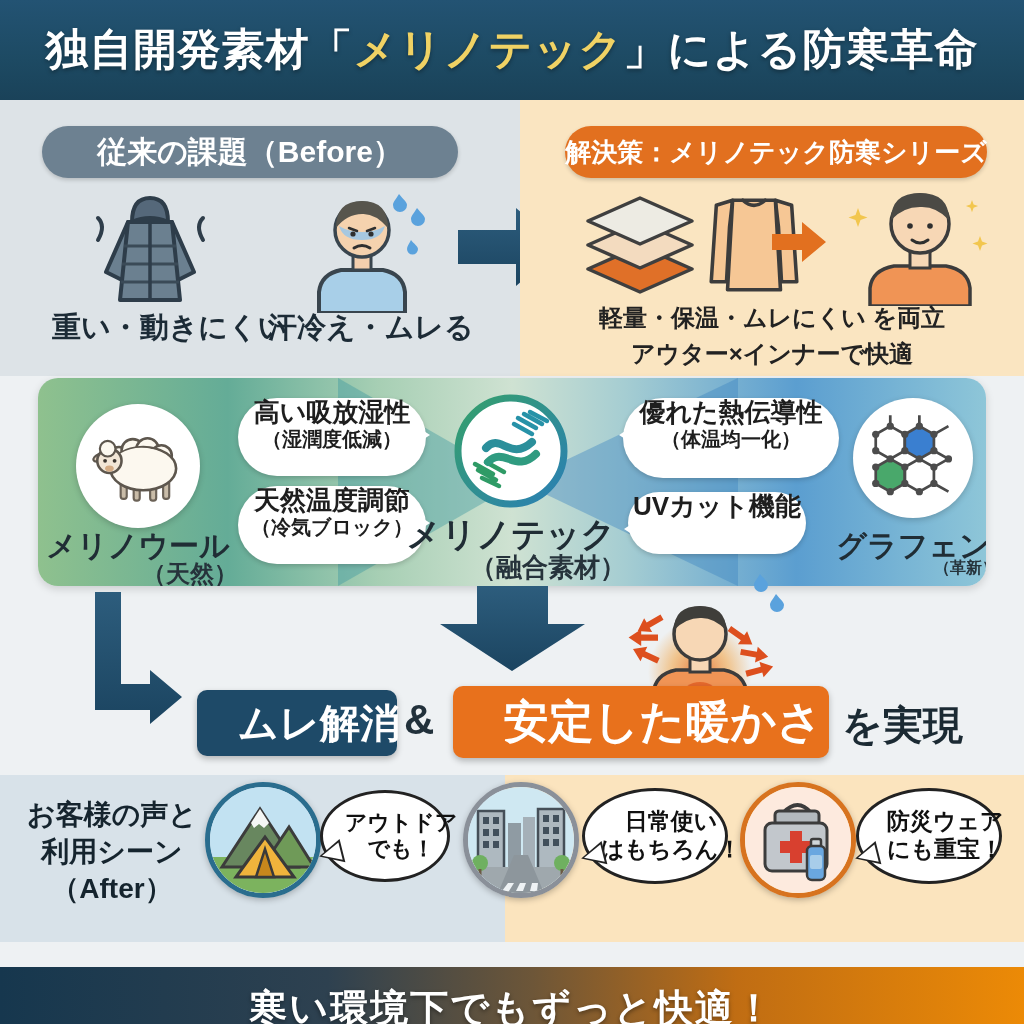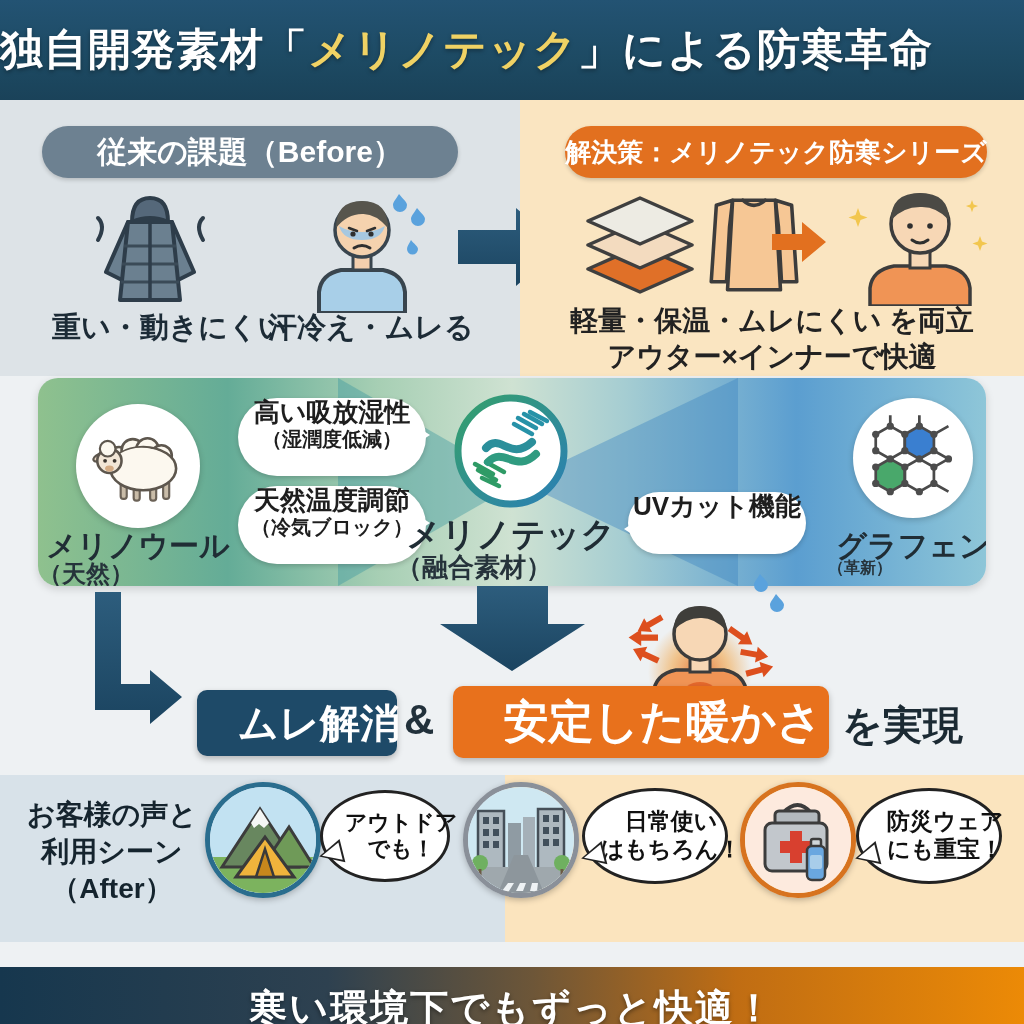--- a/index.html
+++ b/index.html
@@ -2,49 +2,49 @@
 <html><head>
 <meta charset="utf-8">
 <style>
   * { margin:0; padding:0; box-sizing:border-box; }
   body { font-family:"Liberation Sans","DejaVu Sans",sans-serif; background:#fff; }
   .stage { position:relative; width:1024px; height:1024px; overflow:hidden; background:#eef1f3; }
 
   
   .header { position:absolute; left:0; top:0; width:1024px; height:100px;
     background:linear-gradient(180deg,#235373 0%,#1d4a63 60%,#1a4259 100%);
-    display:flex; align-items:center; justify-content:flex-start; }
+    display:flex; align-items:center; justify-content:center; }
   .header h1 { color:#fff; font-size:43px; font-weight:800; letter-spacing:1px;
     text-shadow:0 2px 4px rgba(0,0,0,.35); white-space:nowrap; }
   .header .hl { color:#f0d264; }
 
   
   .panel-before { position:absolute; left:0; top:100px; width:520px; height:276px; background:#dde3e7; }
   .panel-after  { position:absolute; left:520px; top:100px; width:504px; height:276px; background:#fae5c1;padding-left:10px; }
   .pill { position:absolute; height:52px; border-radius:27px; display:flex; align-items:center;
     justify-content:center; color:#fff; font-weight:800; box-shadow:0 2px 4px rgba(0,0,0,.18); white-space:nowrap; }
   .pill-before { left:42px; top:26px; width:416px; background:#6d8191; font-size:30px; }
   .pill-solution { left:45px; top:26px; width:422px; background:#e2701f; font-size:26px; }
   .top-label { position:absolute; font-weight:800; color:#1c2b36; font-size:29px; white-space:nowrap; text-align:center; }
-  .sol-line { position:absolute; left:0; width:504px; text-align:center; font-weight:800; color:#222; font-size:28px; white-space:nowrap; }
+  .sol-line { position:absolute; left:0; width:504px; text-align:center; font-weight:800; color:#222; font-size:24px; white-space:nowrap; }
 
   .abs { position:absolute; }
 
   
   .navy { fill:url(#navyGrad); }
 
   
   .band { position:absolute; left:38px; top:378px; width:948px; height:208px; border-radius:20px;
     background:linear-gradient(90deg,#8fc18e 0%,#64ac97 20%,#a7cfb4 36%,#cfe2d2 50%,#a5cdd2 62%,#5b9ed0 80%,#8ec6d8 100%);
     box-shadow:0 3px 8px rgba(0,0,0,.15); overflow:hidden; }
   .wedges { position:absolute; left:0; top:0; }
   .mat-circle { position:absolute; border-radius:50%; background:#fff; box-shadow:0 2px 6px rgba(0,0,0,.2);
     display:flex; align-items:center; justify-content:center; }
   .mat-name { position:absolute; font-weight:800; color:#202d35; text-align:center; white-space:nowrap; }
-  .mat-sub  { position:absolute; font-weight:800; color:#26333b; text-align:left; white-space:nowrap; }
+  .mat-sub  { position:absolute; font-weight:800; color:#26333b; text-align:right; white-space:nowrap; }
   .bubble { position:absolute; background:#fff; border-radius:40px; box-shadow:0 2px 5px rgba(0,0,0,.18);
     display:flex; flex-direction:column; align-items:center; line-height:1.15; }
   .bubble .b1 { font-size:26px; font-weight:800; color:#1e1e1e; white-space:nowrap; }
   .bubble .b2 { font-size:20px; font-weight:800; color:#1e1e1e; white-space:nowrap; }
   .pt-r { position:absolute; right:-15px; top:26px; width:0; height:0;
     border:11px solid transparent; border-left:17px solid #fff; }
   .pt-l { position:absolute; left:-15px; top:26px; width:0; height:0;
     border:11px solid transparent; border-right:17px solid #fff; }
   .ring-circle { position:absolute; }
 
@@ -238,20 +238,25 @@
       <g stroke-linecap="round" fill="none">
         <path d="M66,26 L84,36 M72,22 L90,32 M78,20 L95,29 M62,32 L80,42" stroke="#2792a8" stroke-width="4.5"></path>
         <path d="M26,78 L44,88 M23,72 L41,82 M30,86 L47,94 M34,70 L52,80" stroke="#2f9b66" stroke-width="4.5"></path>
         <path d="M34,56 C48,40 58,70 80,50" stroke="#2b8f9b" stroke-width="8"></path>
         <path d="M36,70 C52,54 64,82 84,62" stroke="#2f9b80" stroke-width="8"></path>
       </g>
     </svg>
     <div class="mat-name" style="left:358px;top:134px;width:230px;font-size:34px">メリノテック</div>
     <div class="mat-sub" style="left:358px;top:172px;width:230px;font-size:26px">（融合素材）</div>
 
+    <div class="bubble" style="left:585px;top:20px;width:216px;height:80px">
+      <span class="b1">優れた熱伝導性</span>
+      <span class="b2">（体温均一化）</span>
+      <span class="pt-l"></span>
+    </div>
     <div class="bubble" style="left:590px;top:114px;width:178px;height:62px">
       <span class="b1">UVカット機能</span>
       <span class="pt-l"></span>
     </div>
 
     <div class="mat-circle" style="left:815px;top:20px;width:120px;height:120px">
       <svg width="100" height="100" viewBox="0 0 110 110">
         <g stroke="#4a4a4a" stroke-width="3" fill="none">
           <path d="M30,20 L46,29 L46,47 L30,56 L14,47 L14,29 Z"></path>
           <path d="M62,20 L78,29 L78,47 L62,56 L46,47 L46,29 Z" fill="#3a7fd0"></path>

